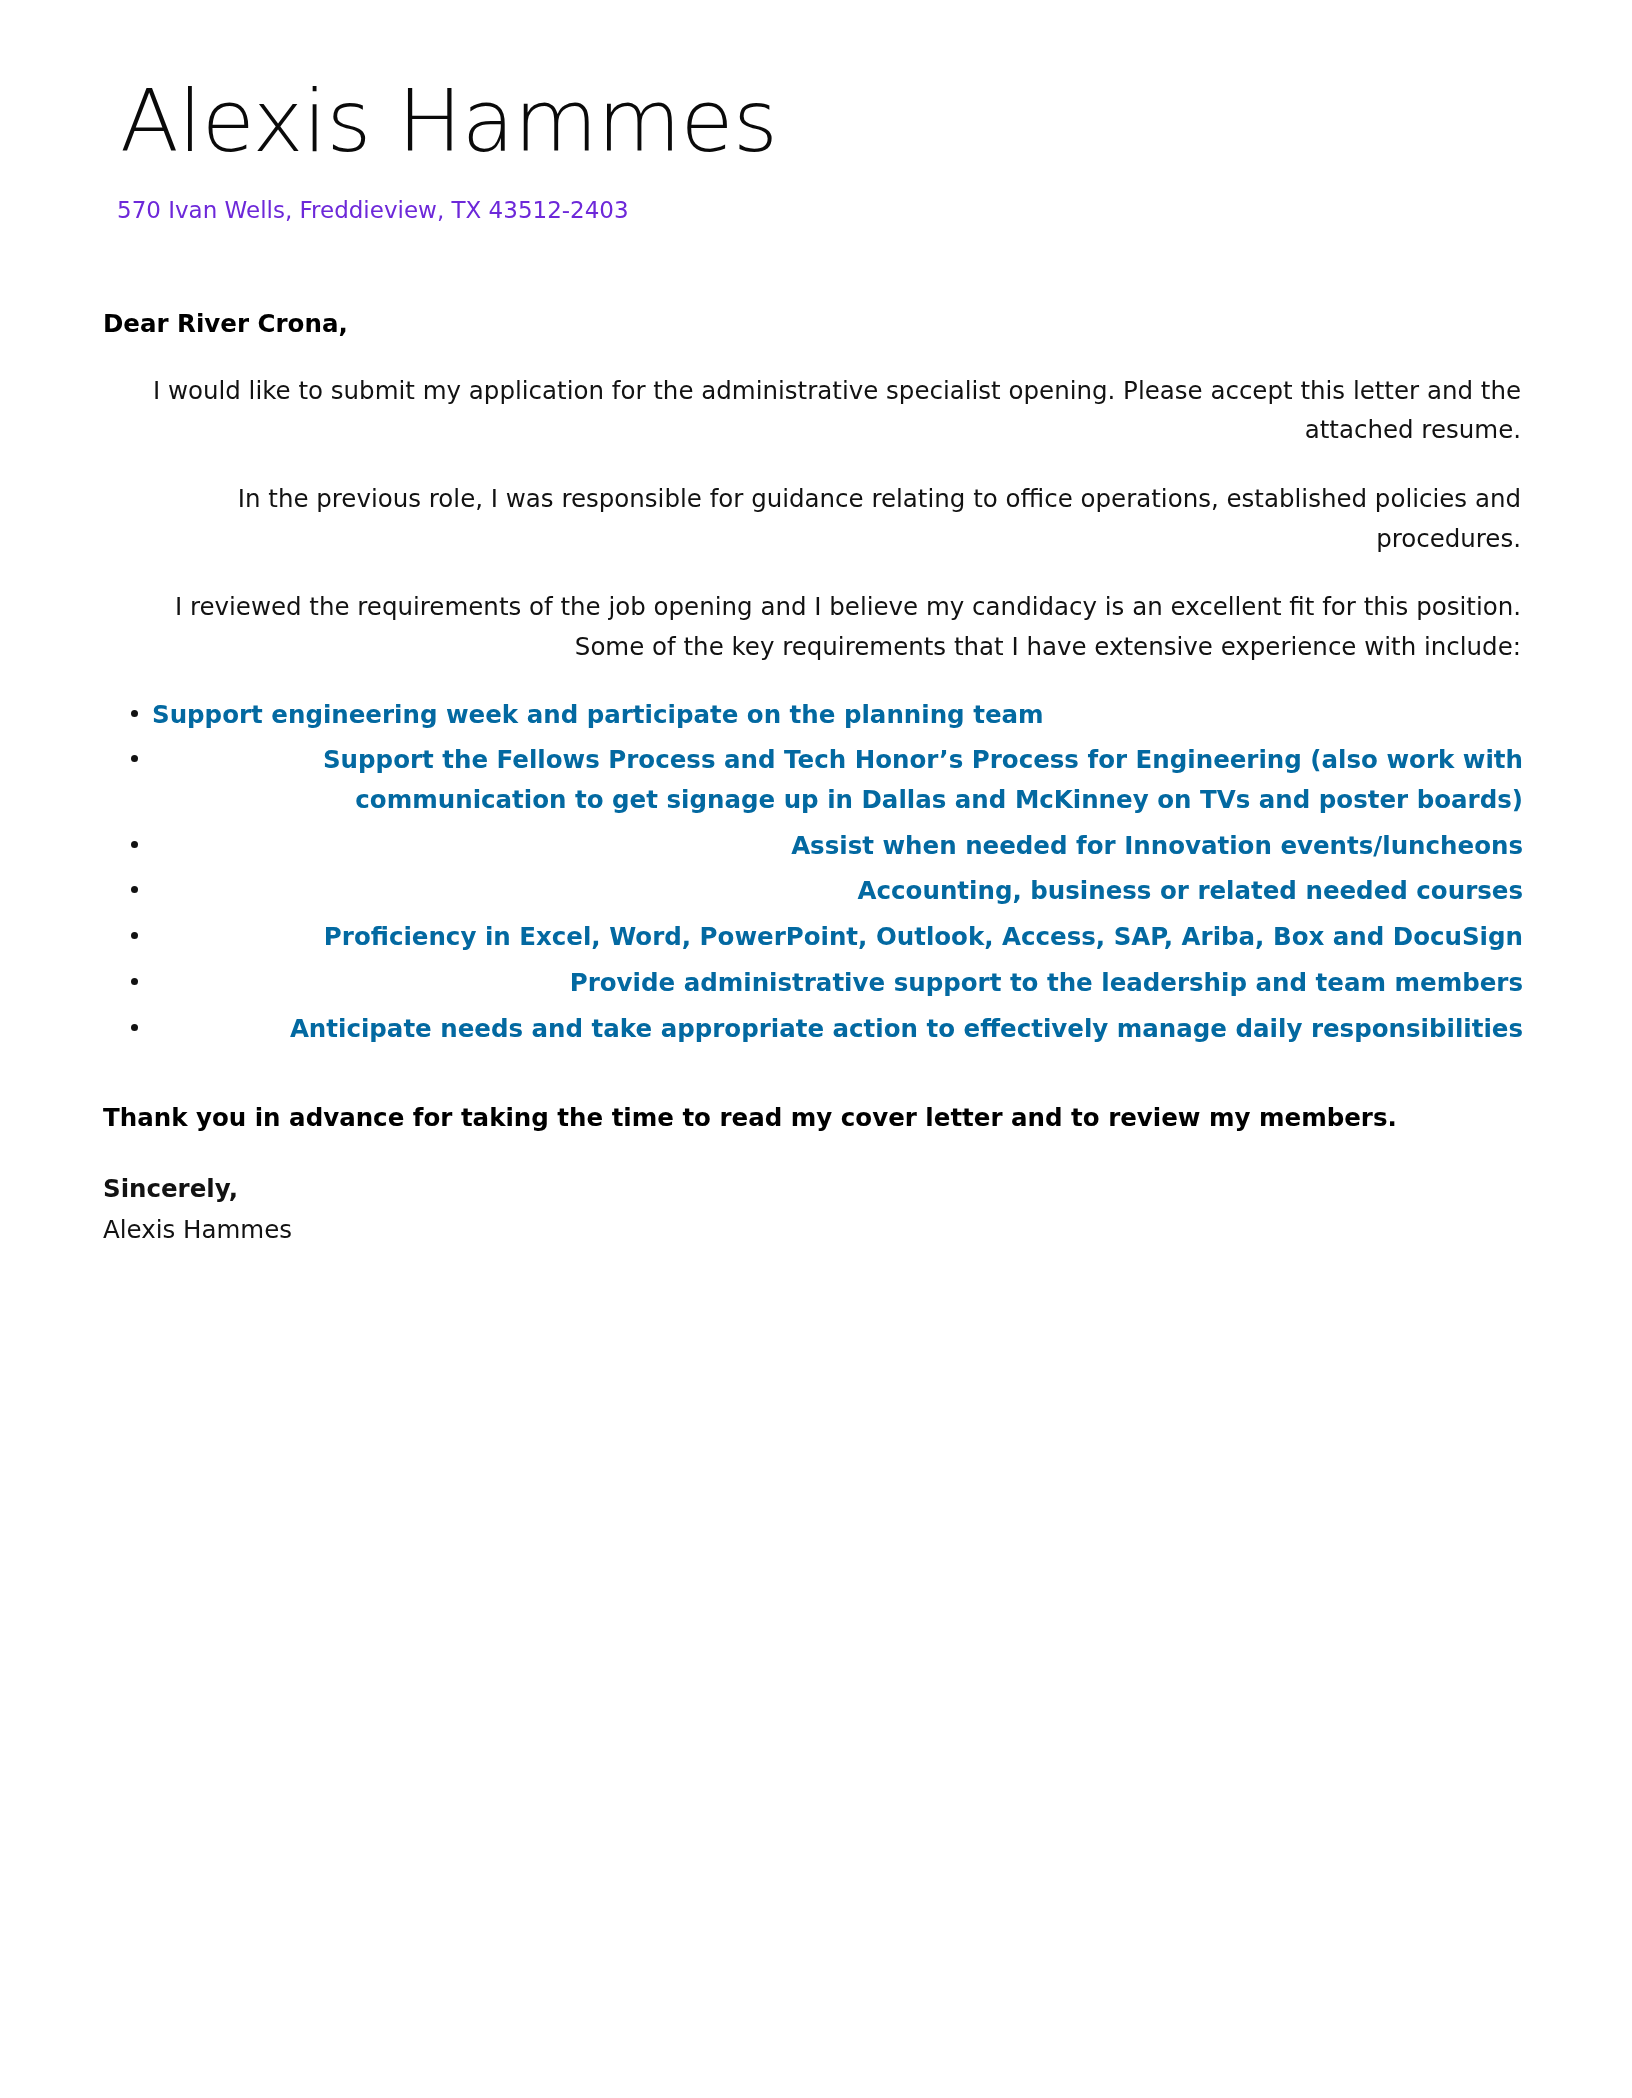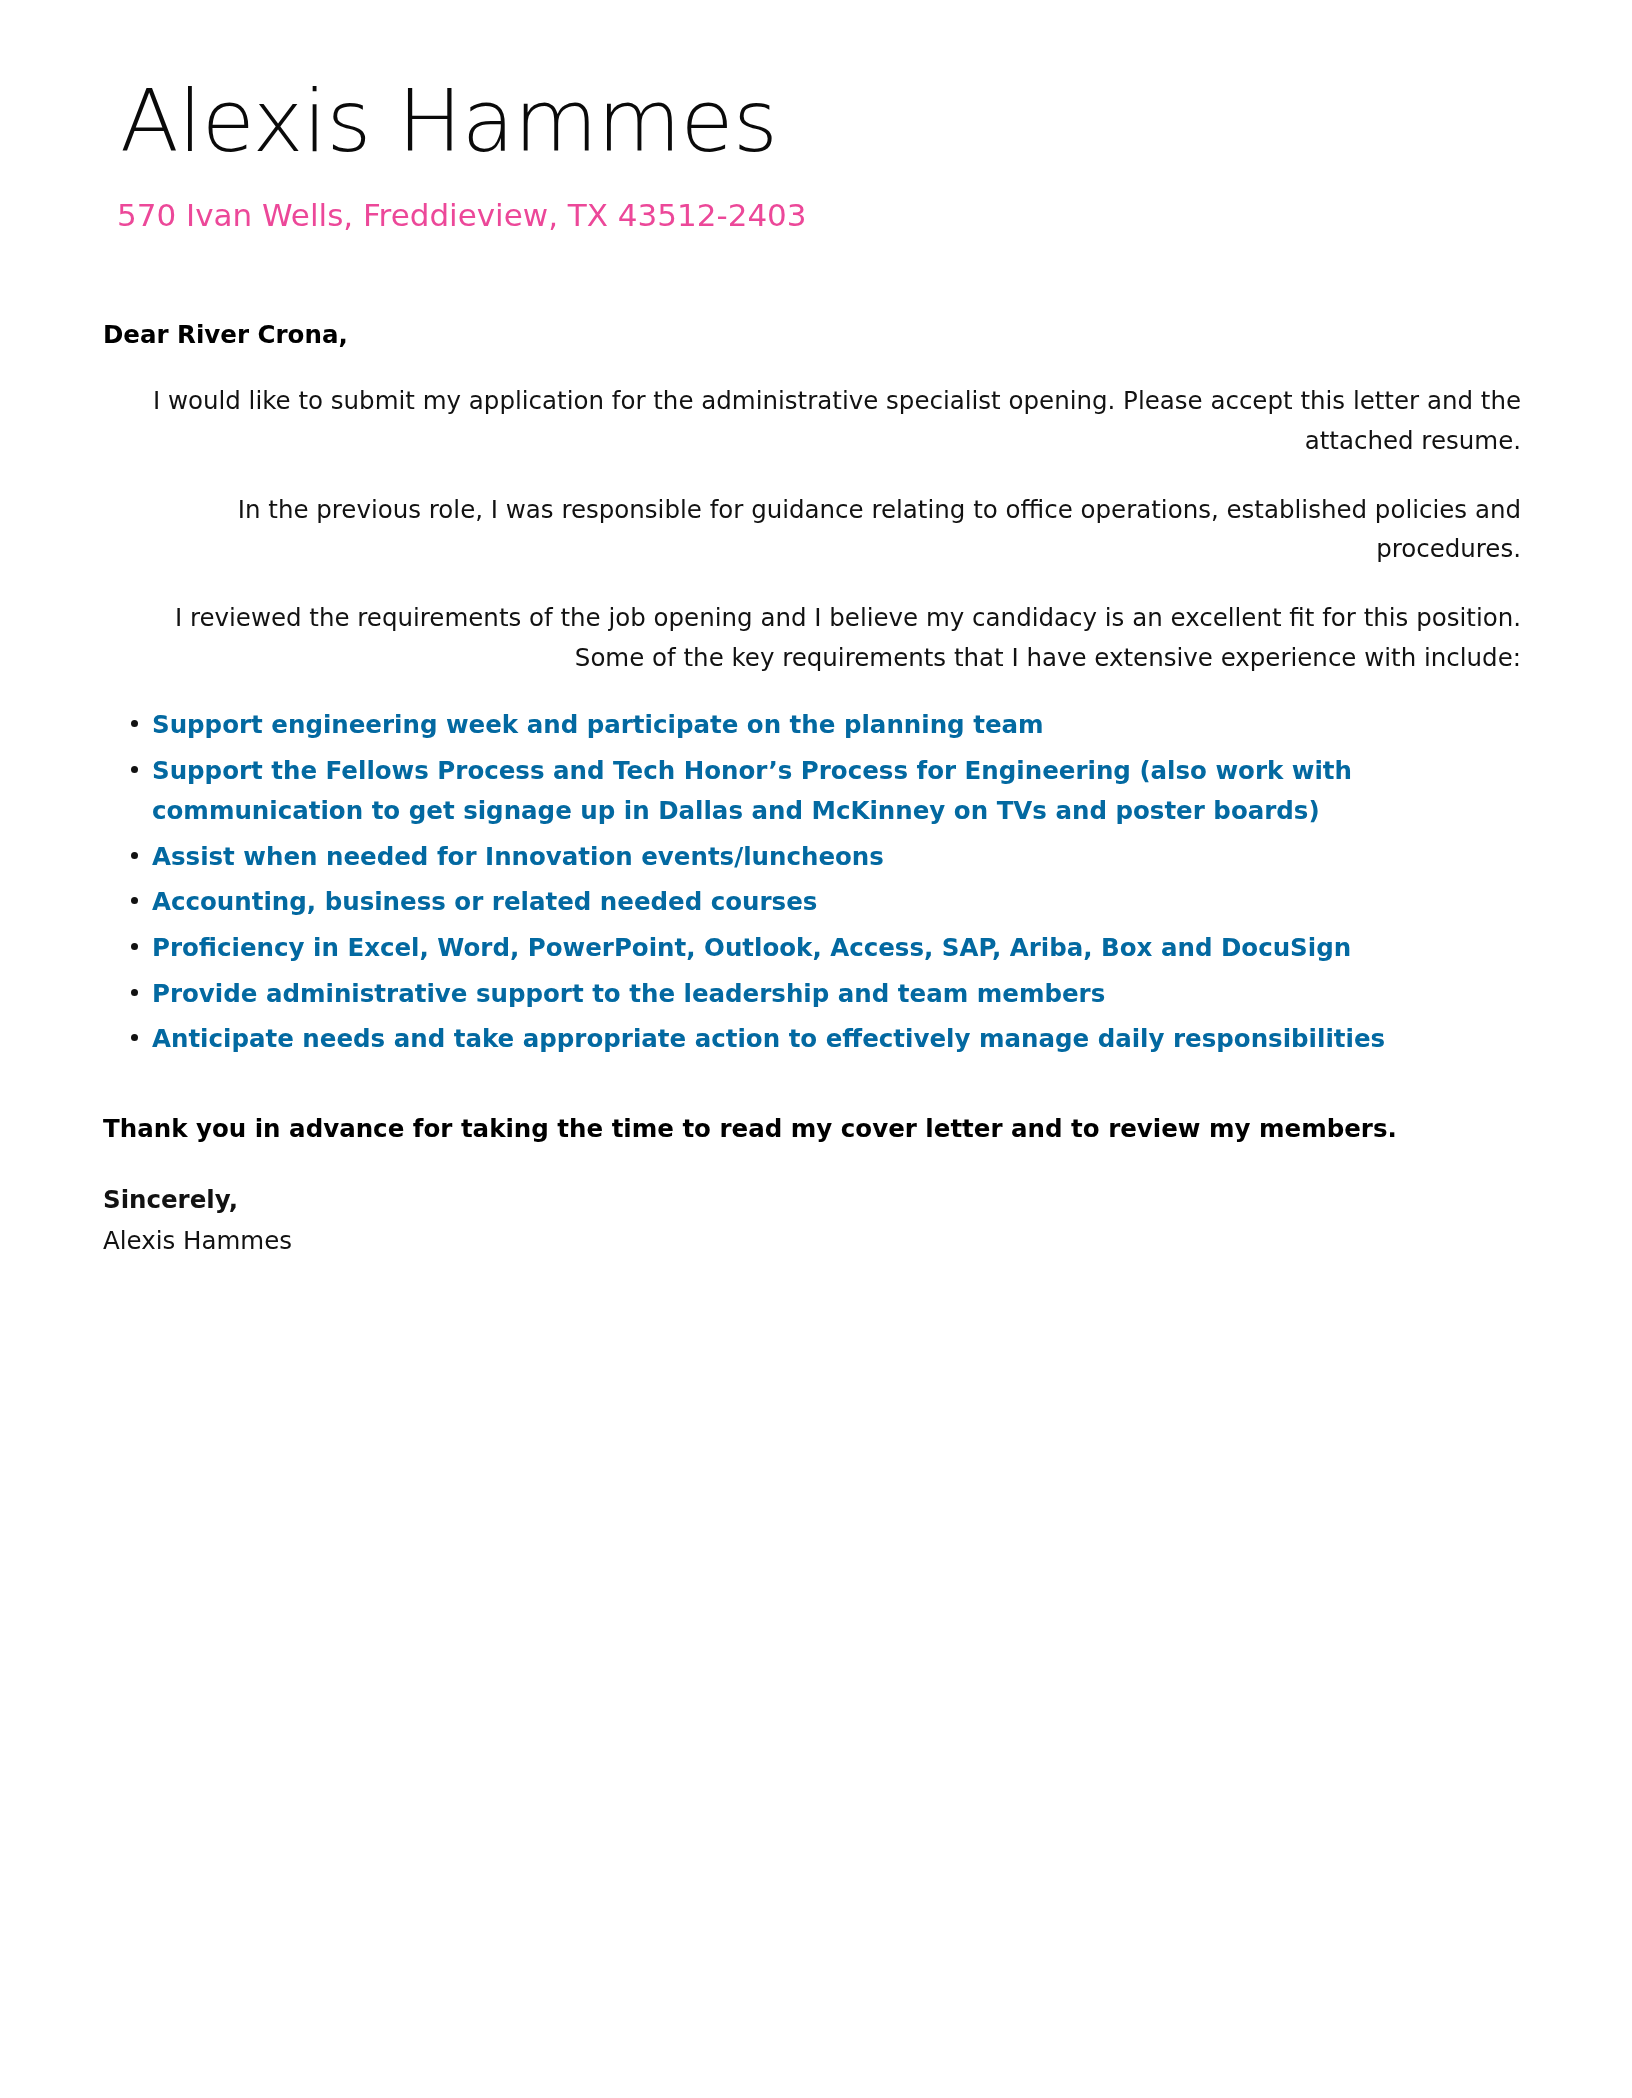--- a/index.html
+++ b/index.html
@@ -36,24 +36,24 @@
     letter-spacing: -0.5px;
     color: #0a0a0a;
     margin: 0;
     padding-top: 62px;
     padding-left: 17px;
     white-space: nowrap;
   }
 
   .address-line {
     font-family: "DejaVu Sans", sans-serif;
-    font-size: 31px;
+    font-size: 23px;
     font-weight: 400;
     line-height: 1.35;
-    color: #ec4899;
+    color: #6d28d9;
     margin: 0;
     padding-top: 31px;
     padding-left: 14px;
   }
 
   
   .body-block {
     padding-top: 56px;
   }
 
@@ -94,20 +94,21 @@
     line-height: 1.62;
     color: #0369a1;
     padding-left: 49px;
     padding-bottom: 1px;
     margin-bottom: 0;
     max-width: 1420px;
   }
 
   .req-item + .req-item {
     margin-top: 5px;
+    text-align: right;
   }
 
   .req-item .bullet-dot {
     position: absolute;
     left: 28px;
     top: 15px;
     width: 7px;
     height: 7px;
     border-radius: 50%;
     background: #121212;

